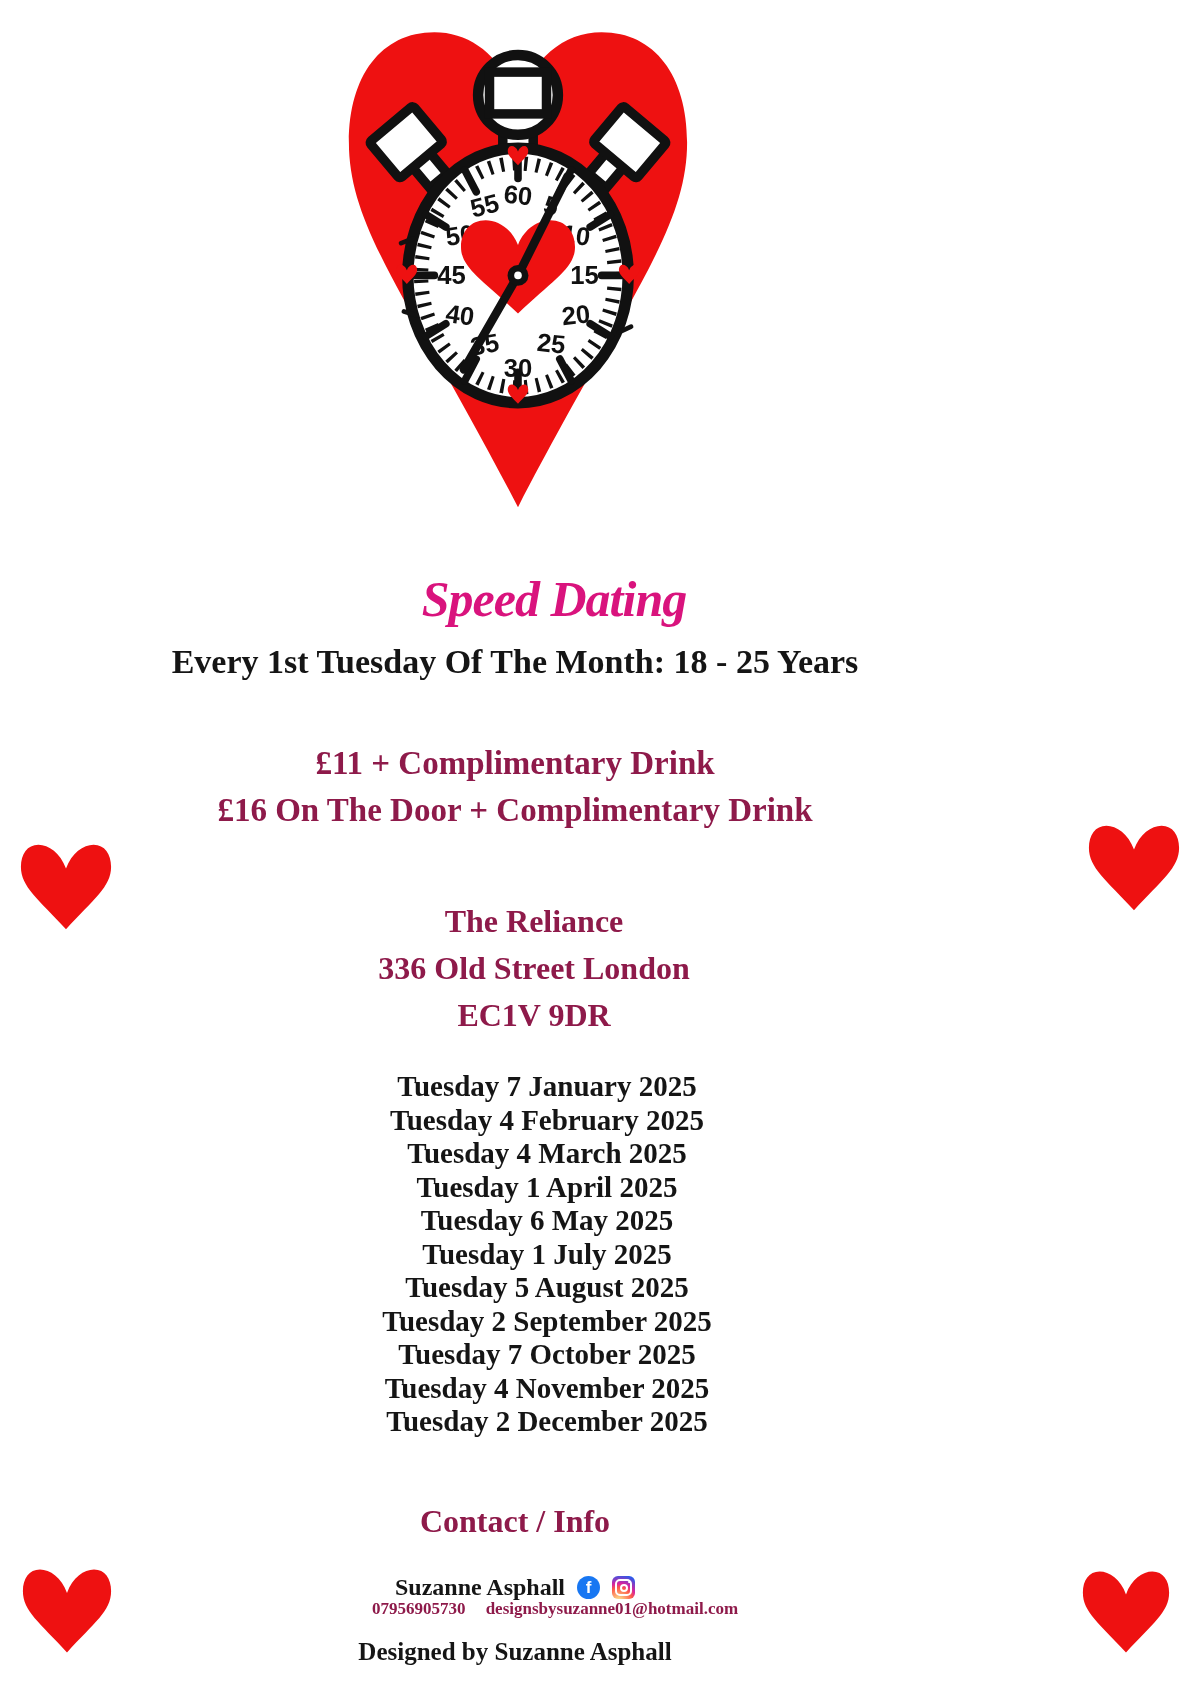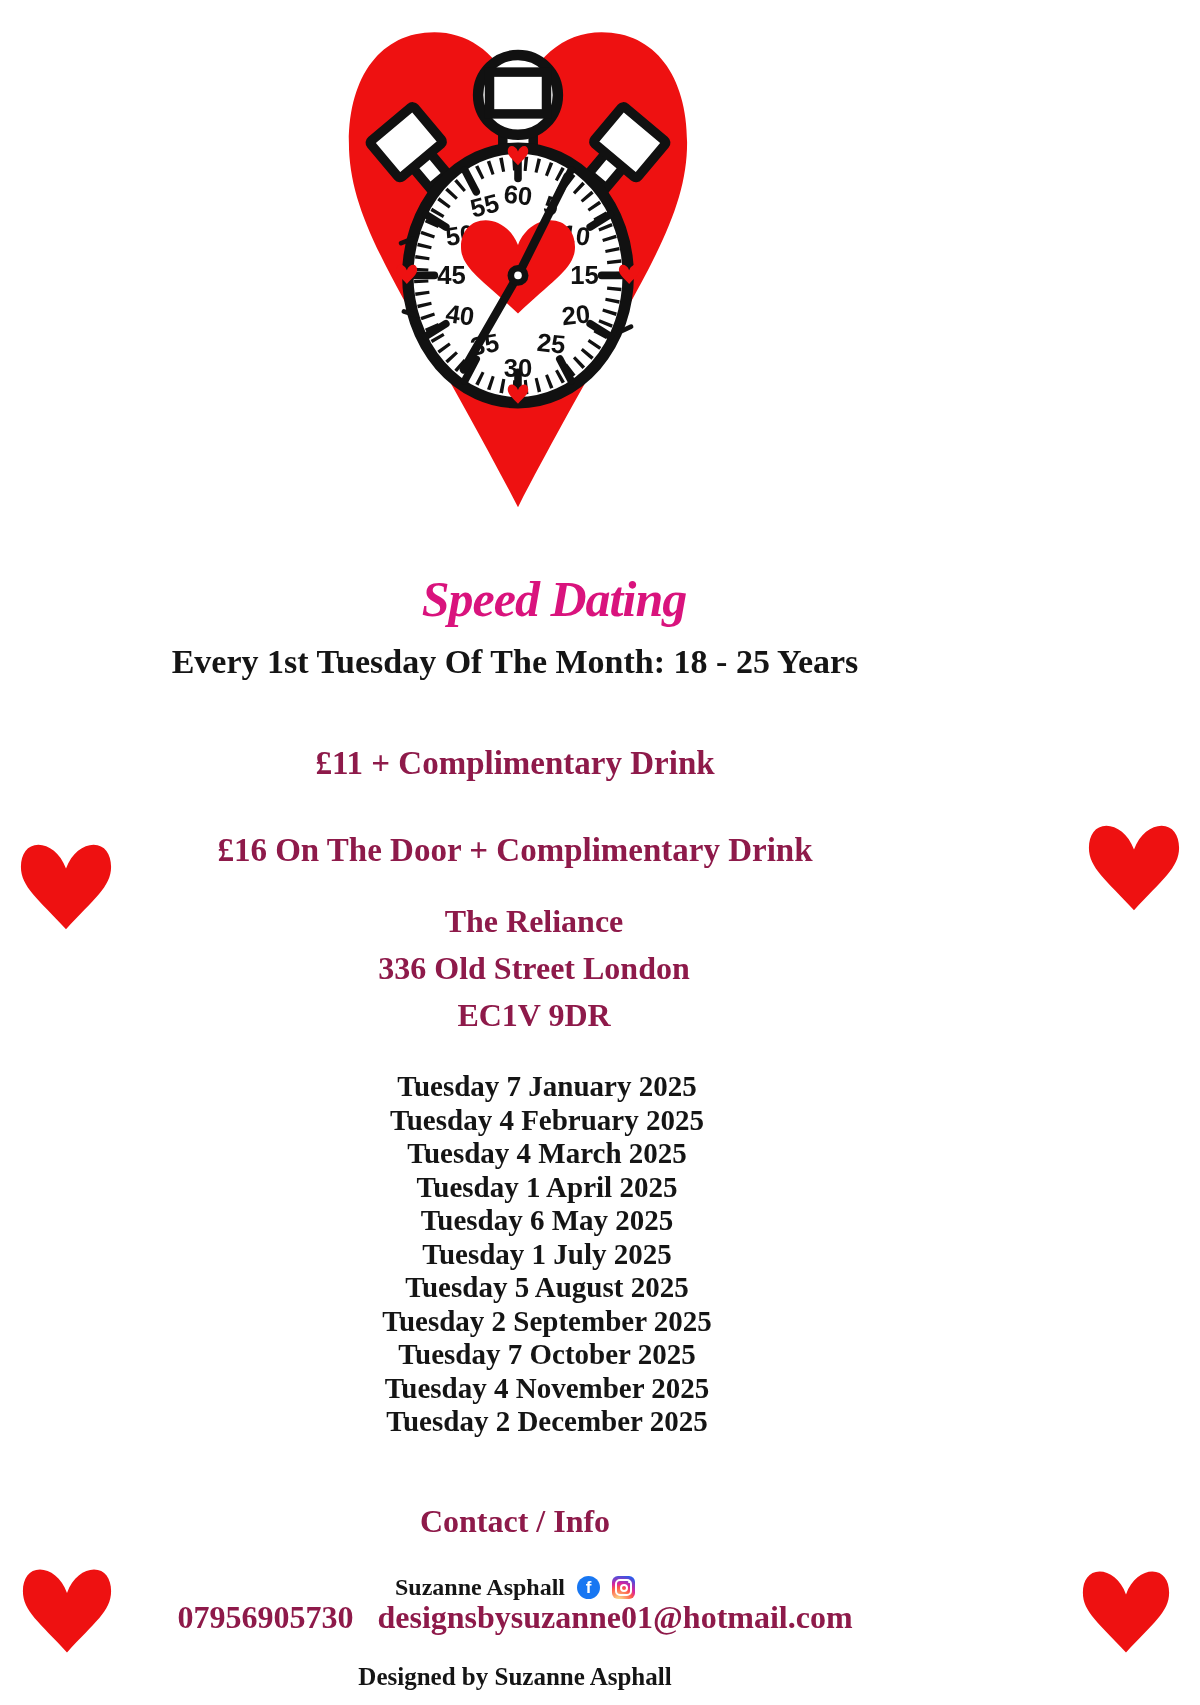--- a/index.html
+++ b/index.html
@@ -5,30 +5,30 @@
   html,body { margin:0; padding:0; background:#ffffff; }
   .flyer {
     position:relative; width:1200px; height:1705px; background:#fff; overflow:hidden;
     font-family:"Liberation Serif","DejaVu Serif",serif; color:#151515;
   }
   .line { position:absolute; left:0; width:1030px; text-align:center; font-weight:bold; white-space:nowrap; }
   .title      { top:570px; font-size:50px; font-style:italic; color:var(--pink,#d9137d); letter-spacing:-1px;padding-left:39px; }
   .schedule   { top:643px; font-size:34px; color:var(--ink,#151515); }
   .time       { top:696px; font-size:33px; color:var(--maroon,#8e1a4a); }
   .price1     { top:745px; font-size:33px; color:var(--maroon,#8e1a4a); }
-  .price2     { top:792px; font-size:33px; color:var(--maroon,#8e1a4a);margin-top:40px; }
+  .price2     { top:792px; font-size:33px; color:var(--maroon,#8e1a4a); }
   .venue      { top:898px; font-size:32px; line-height:47px; color:var(--maroon,#8e1a4a);padding-left:19px; }
   .dates      { top:1070px; font-size:29px; line-height:33.5px; color:var(--ink,#151515);padding-left:32px; }
   .contact-heading { top:1503px; font-size:32px; color:var(--maroon,#8e1a4a); }
   .creativity { top:1548px; font-size:25px; color:var(--maroon,#8e1a4a); }
   .suzanne    { top:1574px; font-size:24px; color:var(--ink,#151515);
                 display:flex; justify-content:center; align-items:center; gap:12px; }
-  .phone-email{ top:1599px; font-size:32px; color:var(--maroon,#8e1a4a); }
+  .phone-email{ top:1599px; font-size:17px; color:var(--maroon,#8e1a4a);padding-left:40px; }
   .phone-email .email { margin-left:16px; }
-  .designed   { top:1638px; font-size:25px; color:var(--ink,#151515);margin-top:25px; }
+  .designed   { top:1638px; font-size:25px; color:var(--ink,#151515); }
 
   .hero { position:absolute; left:328px; top:6px; width:380px; height:516px; }
 
   .corner-heart { position:absolute; }
   .corner-heart svg { width:100%; height:100%; display:block; }
   .ch-tl { left:20px;  top:838px;  width:92px; height:98px; }
   .ch-tr { left:1088px; top:818px; width:92px; height:100px; }
   .ch-bl { left:22px;  top:1560px; width:90px; height:102px; }
   .ch-br { left:1082px; top:1563px; width:88px; height:98px; }
 

